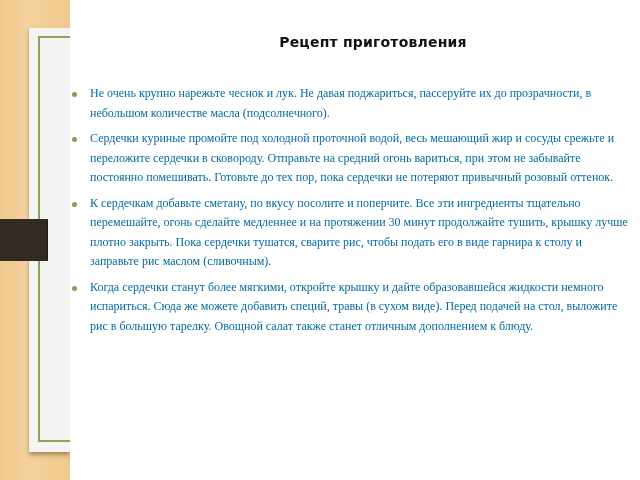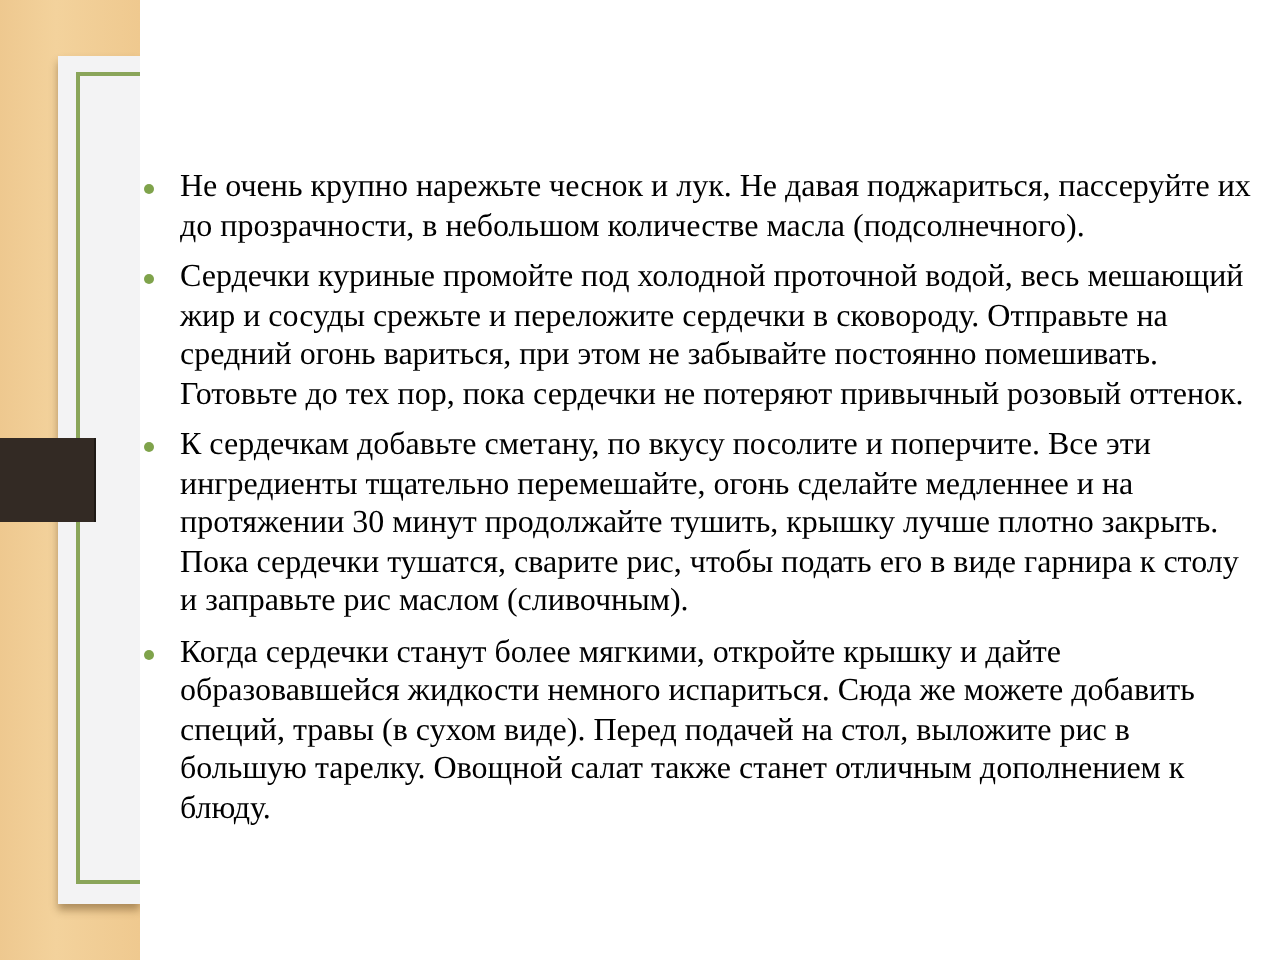--- a/index.html
+++ b/index.html
@@ -40,39 +40,40 @@
       font-family: "DejaVu Sans", sans-serif;
       font-weight: bold; font-size: 14px; color: #111;
       letter-spacing: 0.2px;
     }
     .bullets {
       position: absolute; left: 20px; top: 84px; width: 540px;
       margin: 0; padding: 0; list-style: none;
     }
     .bullet-item {
       position: relative; padding-left: 0;
-      font-size: 16px; line-height: 19.5px; color: #000000;
+      font-size: 12px; line-height: 19.5px; color: #0369a1;
       margin-bottom: 6px;
     }
     .bullet-dot {
       position: absolute; left: -18px; top: 8px;
       width: 5px; height: 5px; border-radius: 50%;
       background: #7fa34b;
     }
     .bullet-text { display: block; }
   </style>
 </head>
 <body>
 
 <div class="wood-strip"></div>
 <div class="inset-card"></div>
 <div class="inset-border"></div>
 <div class="dark-bar"></div>
 
 <div class="content">
+  <div class="title">Рецепт приготовления</div>
 
   <ul class="bullets">
     <li class="bullet-item">
       <span class="bullet-dot"></span>
       <span class="bullet-text">Не очень крупно нарежьте чеснок и лук. Не давая поджариться, пассеруйте их до прозрачности, в небольшом количестве масла (подсолнечного).</span>
     </li>
     <li class="bullet-item">
       <span class="bullet-dot"></span>
       <span class="bullet-text">Сердечки куриные промойте под холодной проточной водой, весь мешающий жир и сосуды срежьте и переложите сердечки в сковороду. Отправьте на средний огонь вариться, при этом не забывайте постоянно помешивать. Готовьте до тех пор, пока сердечки не потеряют привычный розовый оттенок.</span>
     </li>

